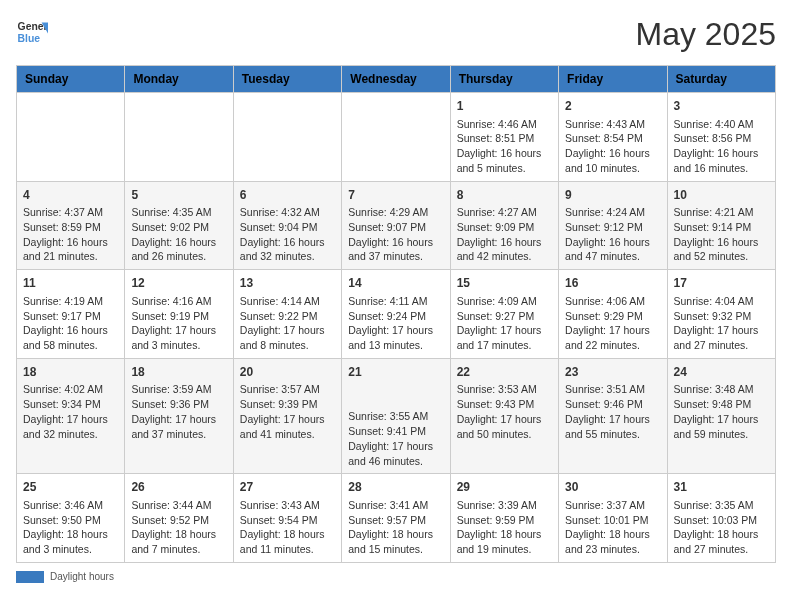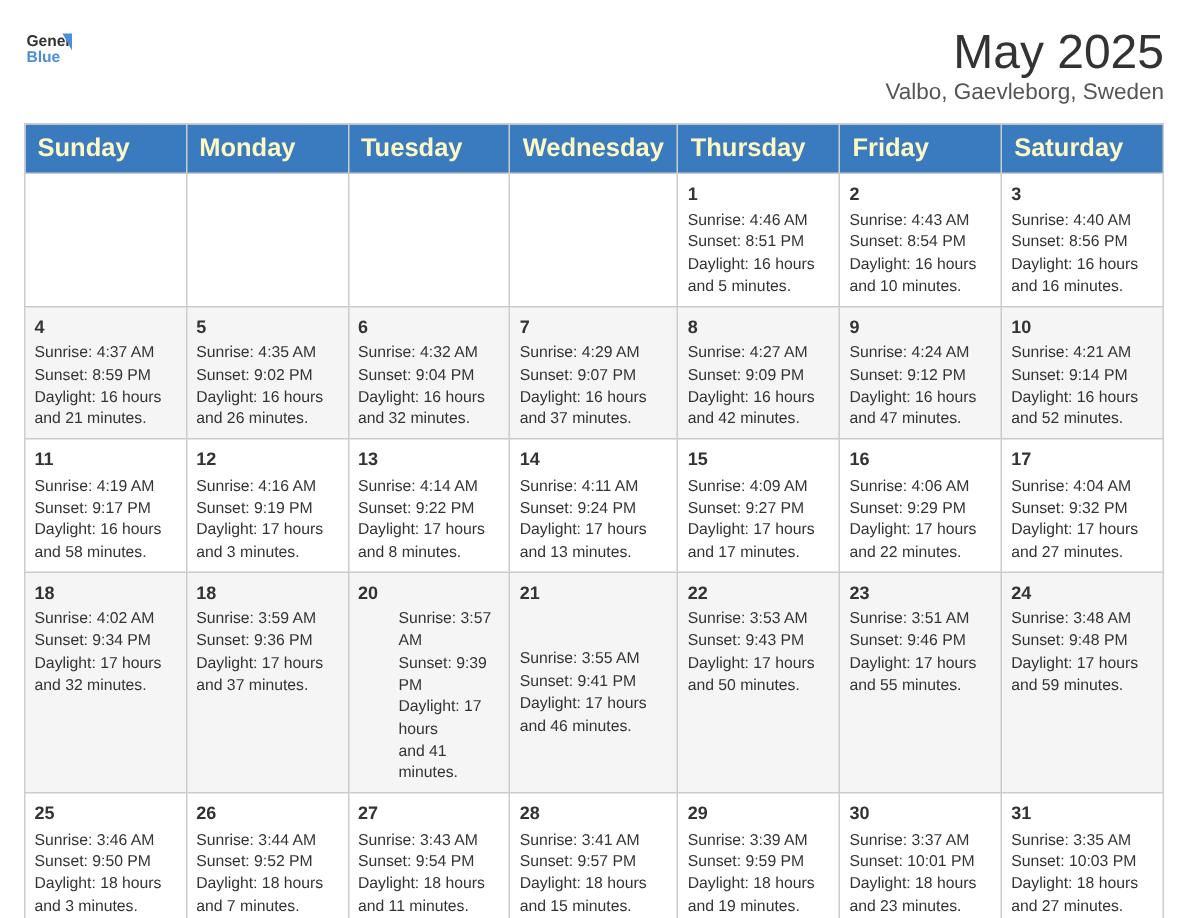--- a/index.html
+++ b/index.html
@@ -37,24 +37,24 @@
       font-size: 15px;
       color: #555;
     }
     table {
       width: 100%;
       border-collapse: collapse;
       font-size: 11px;
     }
     thead tr th {
       background-color: #3a7abf;
-      color: #fef9c3;
+      color: #000000;
       text-align: left;
       padding: 6px 8px;
-      font-size: 17px;
+      font-size: 12px;
       font-weight: bold;
       border: 1px solid #ccc;
     }
     tbody tr td {
       border: 1px solid #ccc;
       vertical-align: top;
       padding: 5px 6px;
       width: 107px;
       height: 80px;
       background: #fff;
@@ -99,21 +99,20 @@
 <div class="header">
   <div class="logo">
     <svg class="logo-icon" viewBox="0 0 40 40" xmlns="http://www.w3.org/2000/svg">
       <text x="2" y="18" font-size="13" font-weight="bold" fill="#333" font-family="Arial">General</text>
       <text x="2" y="32" font-size="13" font-weight="bold" fill="#4a90d9" font-family="Arial">Blue</text>
       <polygon points="32,8 40,8 40,22" fill="#4a90d9"></polygon>
     </svg>
   </div>
   <div class="title-block">
     <div class="month-title">May 2025</div>
-    <div class="subtitle">Valbo, Gaevleborg, Sweden</div>
   </div>
 </div>
 
 <table>
   <thead>
     <tr>
     <th>Sunday</th>
         <th>Monday</th>
         <th>Tuesday</th>
         <th>Wednesday</th>
@@ -262,21 +261,21 @@
         </td>
         <td>
           <span class="day-num">18</span>
           <div class="day-info" style="white-space: pre-line;">Sunrise: 3:59 AM
 Sunset: 9:36 PM
 Daylight: 17 hours
 and 37 minutes.</div>
         </td>
         <td>
           <span class="day-num">20</span>
-          <div class="day-info" style="white-space: pre-line; margin-left: 27px;">Sunrise: 3:57 AM
+          <div class="day-info" style="white-space: pre-line;">Sunrise: 3:57 AM
 Sunset: 9:39 PM
 Daylight: 17 hours
 and 41 minutes.</div>
         </td>
         <td>
           <span class="day-num">21</span>
           <div class="day-info" style="white-space: pre-line; margin-top: 29px;">Sunrise: 3:55 AM
 Sunset: 9:41 PM
 Daylight: 17 hours
 and 46 minutes.</div>

